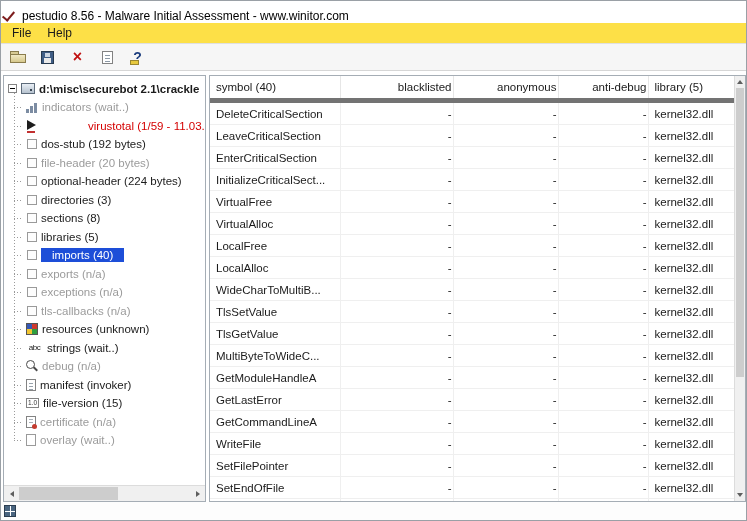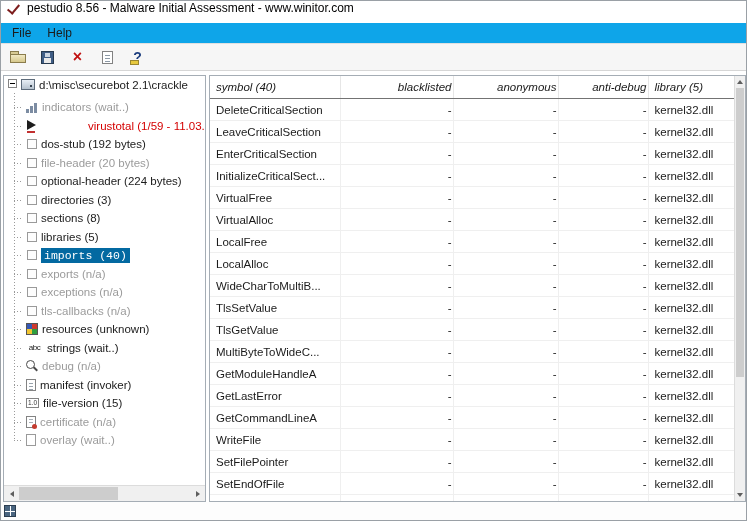--- a/index.html
+++ b/index.html
@@ -2,28 +2,28 @@
 <html><head>
 <meta charset="utf-8">
 <style>
   html,body{margin:0;padding:0;}
   body{width:747px;height:521px;overflow:hidden;background:#e9e9e9;
        font-family:"Liberation Sans",sans-serif;font-size:12px;color:#1b1b1b;}
   .window{width:747px;height:521px;box-sizing:border-box;border:1px solid #9aa0a6;
           background:#fff;display:flex;flex-direction:column;}
 
   
-  .titlebar{height:22px;display:flex;align-items:flex-start;gap:6px;padding-left:5px;background:#fff;flex:none;}
+  .titlebar{height:22px;display:flex;align-items:flex-end;gap:6px;background:#fff;flex:none;}
   .app-icon{width:15px;height:15px;position:relative;flex:none;display:flex;align-items:center;justify-content:center;}
   .app-icon .chk{width:5px;height:10px;border-right:2px solid #7d1d1d;border-bottom:2px solid #7d1d1d;
                  transform:rotate(40deg);margin-top:-2px;}
   .title{font-size:12px;color:#000;white-space:nowrap;}
 
   
-  .menubar{height:20px;display:flex;align-items:center;padding-left:3px;background:#0ea5e9;flex:none;}
+  .menubar{height:20px;display:flex;align-items:center;padding-left:3px;background:#fde047;flex:none;}
   .menu-item{padding:2px 8px;cursor:default;}
 
   
   .toolbar{height:26px;background:#f6f6f6;border-top:1px solid #e0e0e0;border-bottom:1px solid #d6d6d6;
            display:flex;align-items:center;padding-left:3px;gap:3px;flex:none;}
   .tbtn{width:25px;height:22px;display:flex;align-items:center;justify-content:center;border:1px solid transparent;}
   .icon-folder{width:16px;height:12px;position:relative;}
   .icon-folder::before{content:'';position:absolute;left:0;top:0;width:7px;height:3px;background:#d8cb94;border:1px solid #8a7c4c;}
   .icon-folder::after{content:'';position:absolute;left:0;top:3px;width:14px;height:7px;
                       background:linear-gradient(#f1e9c4,#d6c88c);border:1px solid #8a7c4c;}
@@ -38,35 +38,35 @@
   .icon-help::after{content:'';position:absolute;left:-3px;bottom:-1px;width:7px;height:3px;background:#e7c93e;border:1px solid #9a8630;}
 
   
   .main{flex:1;display:flex;background:#fff;padding:4px 0 0 2px;min-height:0;}
   .tree-panel{width:203px;flex:none;border:1px solid #a5adb5;display:flex;flex-direction:column;background:#fff;box-sizing:border-box;}
   .splitter{width:3px;flex:none;background:#fff;}
   .table-panel{flex:1;border:1px solid #a5adb5;display:flex;background:#fff;box-sizing:border-box;min-width:0;}
 
   
   .tree-view{flex:1;overflow:hidden;padding:3px 0 0 2px;}
-  .tree-root{display:flex;gap:4px;height:19px;padding-left:2px;white-space:nowrap;}
+  .tree-root{display:flex;align-items:center;gap:4px;height:19px;padding-left:2px;white-space:nowrap;font-weight:bold;}
   .expand-box{width:9px;height:9px;box-sizing:border-box;border:1px solid #848484;background:#fff;position:relative;flex:none;}
   .expand-box::after{content:'';position:absolute;left:1px;top:3px;width:5px;height:1px;background:#000;}
   .tree-children{margin-left:8px;position:relative;}
   .tree-children::before{content:'';position:absolute;left:0;top:-5px;height:calc(100% - 4px);width:1px;
       background-image:repeating-linear-gradient(to bottom,#9a9a9a 0 1px,transparent 1px 3px);}
   .tree-item{display:flex;align-items:center;gap:4px;height:18.5px;padding-left:12px;position:relative;white-space:nowrap;}
   .tree-item::before{content:'';position:absolute;left:0;top:50%;width:9px;height:1px;
       background-image:repeating-linear-gradient(to right,#9a9a9a 0 1px,transparent 1px 3px);}
   .tlabel{white-space:nowrap;overflow:hidden;font-size:11.5px;}
   .tree-root .tlabel{font-size:11.5px;color:#1b1b1b;}
   .state-normal .tlabel{color:#1b1b1b;}
   .state-muted .tlabel{color:#9b9b9b;}
   .state-alert .tlabel{color:#d40000;margin-left:46px;}
-  .state-selected .tlabel{background:#0369a1;color:#fff;padding:1px 3px;font-family:Liberation Mono, monospace;}
+  .state-selected .tlabel{background:#1d4ed8;color:#fff;padding:1px 11px;}
 
   
   .ticon{flex:none;position:relative;display:inline-flex;align-items:center;justify-content:center;}
   .icon-drive{width:14px;height:11px;box-sizing:border-box;border:1px solid #5d6b7a;background:linear-gradient(#e9eff6,#b6c2ce);}
   .icon-drive::after{content:'';position:absolute;right:2px;bottom:2px;width:2px;height:2px;background:#394653;}
   .icon-chart{width:12px;height:11px;background-image:linear-gradient(#7c8ca2,#7c8ca2),linear-gradient(#7c8ca2,#7c8ca2),linear-gradient(#7c8ca2,#7c8ca2);
       background-size:3px 4px,3px 7px,3px 10px;background-position:0 100%,4px 100%,8px 100%;background-repeat:no-repeat;}
   .icon-virustotal{width:12px;height:11px;}
   .icon-virustotal::before{content:'';position:absolute;left:1px;top:0;border-top:5px solid transparent;border-bottom:5px solid transparent;border-left:9px solid #1d1d1d;}
   .icon-virustotal::after{content:'';position:absolute;left:1px;bottom:-2px;width:8px;height:2px;background:#c23030;}
@@ -100,22 +100,22 @@
   .vthumb{position:absolute;top:0;left:1px;right:1px;height:72%;background:#cdcdcd;}
   .tri{width:0;height:0;display:block;}
   .tri-up{border-left:3px solid transparent;border-right:3px solid transparent;border-bottom:4px solid #5e5e5e;}
   .tri-down{border-left:3px solid transparent;border-right:3px solid transparent;border-top:4px solid #5e5e5e;}
   .tri-left{border-top:3px solid transparent;border-bottom:3px solid transparent;border-right:4px solid #5e5e5e;}
   .tri-right{border-top:3px solid transparent;border-bottom:3px solid transparent;border-left:4px solid #5e5e5e;}
 
   
   .table-area{flex:1;overflow:hidden;min-width:0;}
   table{border-collapse:collapse;table-layout:fixed;width:100%;font-size:11.5px;}
-  th{font-weight:normal;height:20px;color:#1a1a1a;border-right:1px solid #e6e6e6;border-bottom:1px solid #737373;
-     white-space:nowrap;overflow:hidden;background:#fff;font-style:italic;}
+  th{font-weight:normal;height:20px;color:#1a1a1a;border-right:1px solid #e6e6e6;border-bottom:5px solid #737373;
+     white-space:nowrap;overflow:hidden;background:#fff;}
   td{height:19px;border-right:1px solid #efefef;border-bottom:1px solid #efefef;white-space:nowrap;overflow:hidden;color:#1b1b1b;}
   th:last-child,td:last-child{border-right:none;}
   .al-left{text-align:left;padding-left:6px;}
   .al-center{text-align:right;}
 
   
   .statusbar{height:18px;flex:none;background:#fdfdfd;display:flex;align-items:center;padding-left:3px;}
   .status-icon{width:12px;height:12px;box-sizing:border-box;border:1px solid #2c3e50;
       background:linear-gradient(to right,transparent 5px,#fff 5px,#fff 6px,transparent 6px),
                  linear-gradient(to bottom,transparent 5px,#fff 5px,#fff 6px,transparent 6px),#4a6580;}

